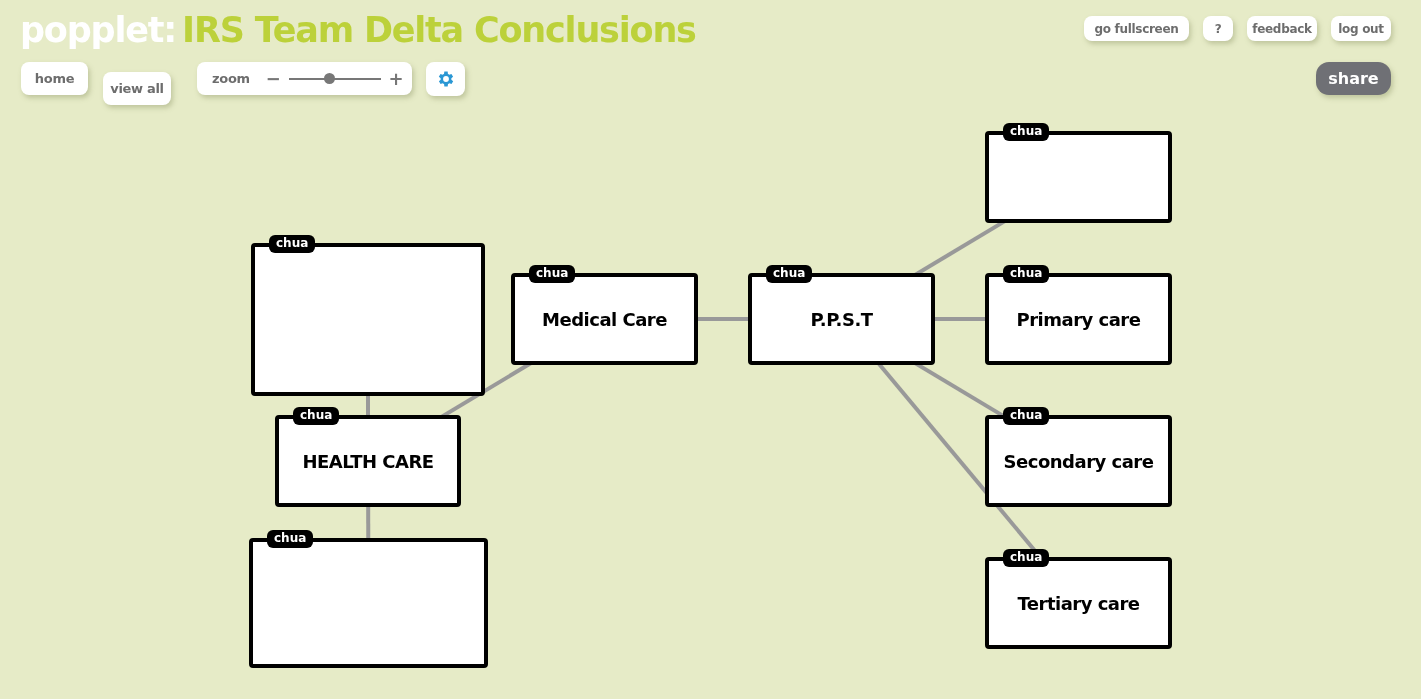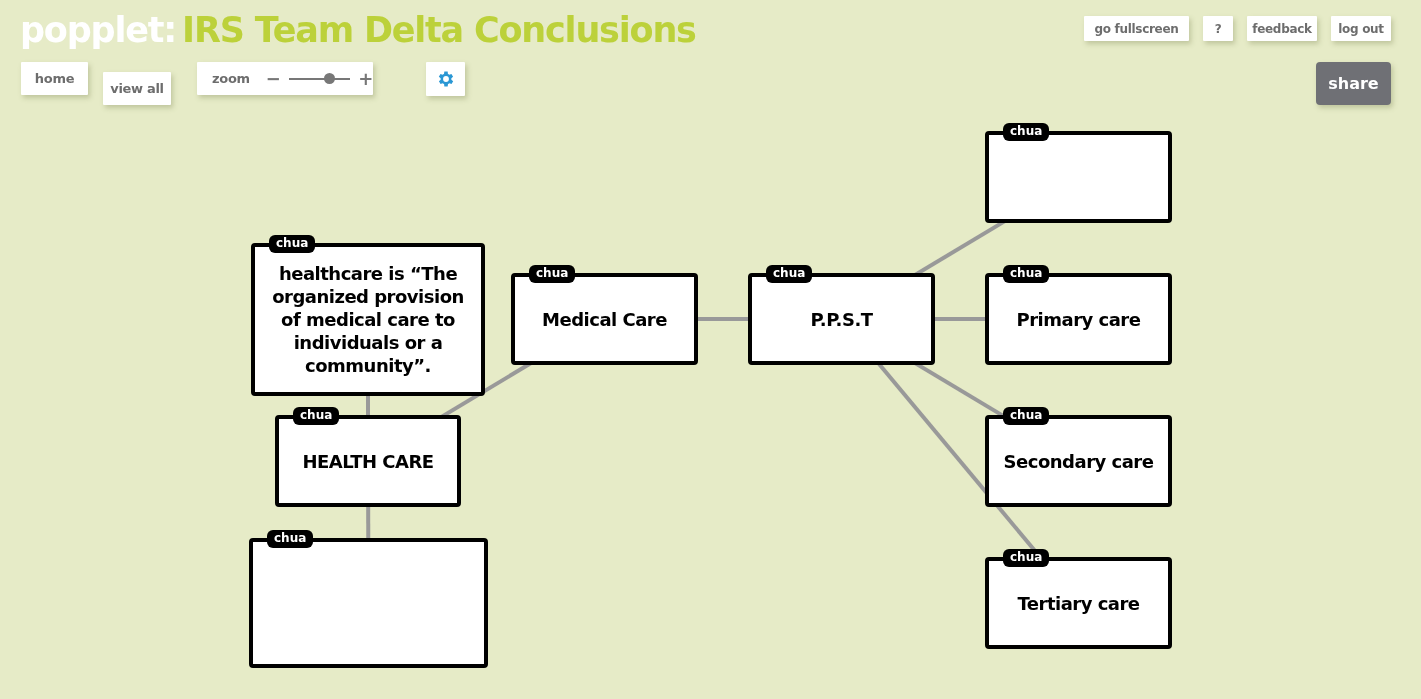--- a/index.html
+++ b/index.html
@@ -9,35 +9,35 @@
     font-family:"DejaVu Sans", sans-serif;
   }
   .title {
     position:absolute; left:20px; top:10px; font-size:35px; font-weight:bold;
     letter-spacing:-1.2px; white-space:nowrap;
   }
   .title .brand { color:#ffffff; }
   .title .colon { color:#ffffff; margin-right:6px; }
   .title .board { color:#bcd13a; }
   .btn {
-    position:absolute; background:#fff; border-radius:1px;
+    position:absolute; background:#fff; border-radius:8px;
     box-shadow:2px 3px 5px rgba(120,130,80,0.35);
     color:#6d6d6d; font-weight:bold; font-size:13px;
     display:flex; align-items:center; justify-content:center;
     letter-spacing:-0.3px; cursor:pointer;
   }
   .btn.small { font-size:12px; height:25px; top:16px; }
   .zoom-box { justify-content:flex-start; padding-left:15px; box-sizing:border-box; }
   .zoom-box .zl { margin-right:16px; }
   .zoom-minus, .zoom-plus { font-size:18px; color:#777; }
   .slider { position:relative; width:92px; height:2px; background:#777; margin:0 8px; }
   .slider .knob { position:absolute; top:-5px; width:11px; height:11px; border-radius:50%; background:#777; }
   .share {
-    position:absolute; left:1316px; top:62px; width:75px; height:43px;
-    background:#6f7075; color:#fff; font-weight:bold; font-size:16px; border-radius:4px;
+    position:absolute; left:1316px; top:62px; width:75px; height:33px;
+    background:#6f7075; color:#fff; font-weight:bold; font-size:16px; border-radius:13px;
     display:flex; align-items:center; justify-content:center;
     box-shadow:2px 3px 5px rgba(120,130,80,0.35); cursor:pointer;
   }
   svg.edges { position:absolute; left:0; top:0; }
   .popple {
     position:absolute; box-sizing:border-box; background:#fff;
     border:4px solid #000; border-radius:4px;
     display:flex; align-items:center; justify-content:center; text-align:center;
     font-weight:bold; font-size:18px; line-height:23px; color:#000; letter-spacing:-0.5px;
     padding:0 12px;
@@ -50,21 +50,21 @@
 </style>
 </head>
 <body>
 
 <div class="title">
   <span class="brand">popplet</span><span class="colon">:</span><span class="board">IRS Team Delta Conclusions</span>
 </div>
 
 <div class="btn" style="left:21px;top:62px;width:67px;height:33px;">home</div>
 <div class="btn" style="left:103px;top:72px;width:68px;height:33px;">view all</div>
-<div class="btn zoom-box" style="left:197px;top:62px;width:176px;height:33px;">
+<div class="btn zoom-box" style="left:197px;top:62px;width:215px;height:33px;">
   <span class="zl">zoom</span>
   <span class="zoom-minus">−</span>
   <div class="slider">
     <div class="knob" id="zoom-knob" style="left: 35.9px;"></div>
   </div>
   <span class="zoom-plus">+</span>
 </div>
 <div class="btn" style="left:426px;top:62px;width:39px;height:34px;">
   <svg width="20" height="20" viewBox="0 0 24 24">
     <path fill="#2a97d4" d="M19.4 13a7.6 7.6 0 0 0 0-2l2.1-1.6-2-3.5-2.5 1a7.4 7.4 0 0 0-1.7-1L15 3h-4l-.4 2.9a7.4 7.4 0 0 0-1.7 1l-2.5-1-2 3.5L6.6 11a7.6 7.6 0 0 0 0 2l-2.1 1.6 2 3.5 2.5-1a7.4 7.4 0 0 0 1.7 1L11 21h4l.4-2.9a7.4 7.4 0 0 0 1.7-1l2.5 1 2-3.5zM13 15.5A3.5 3.5 0 1 1 13 8.5a3.5 3.5 0 0 1 0 7z" transform="translate(-1 0)"></path>
@@ -85,21 +85,20 @@
       <line x1="604.5" y1="319" x2="841.5" y2="319"></line>
       <line x1="841.5" y1="319" x2="1078.5" y2="177"></line>
       <line x1="841.5" y1="319" x2="1078.5" y2="319"></line>
       <line x1="841.5" y1="319" x2="1078.5" y2="461"></line>
       <line x1="841.5" y1="319" x2="1078.5" y2="603"></line>
     </g>
 </svg>
 
 <div class="popple" id="p-definition" style="left:251px;top:243px;width:234px;height:153px;">
   <span class="tag">chua</span>
-  <span>healthcare is “The organized provision of medical care to individuals or a community”.</span>
 </div>
 <div class="popple" id="p-health-care" style="left:275px;top:415px;width:186px;height:92px;">
   <span class="tag">chua</span>
   <span>HEALTH CARE</span>
 </div>
 <div class="popple" id="p-question" style="left:249px;top:538px;width:239px;height:130px;">
   <span class="tag">chua</span>
 </div>
 <div class="popple" id="p-medical-care" style="left:511px;top:273px;width:187px;height:92px;">
   <span class="tag">chua</span>

